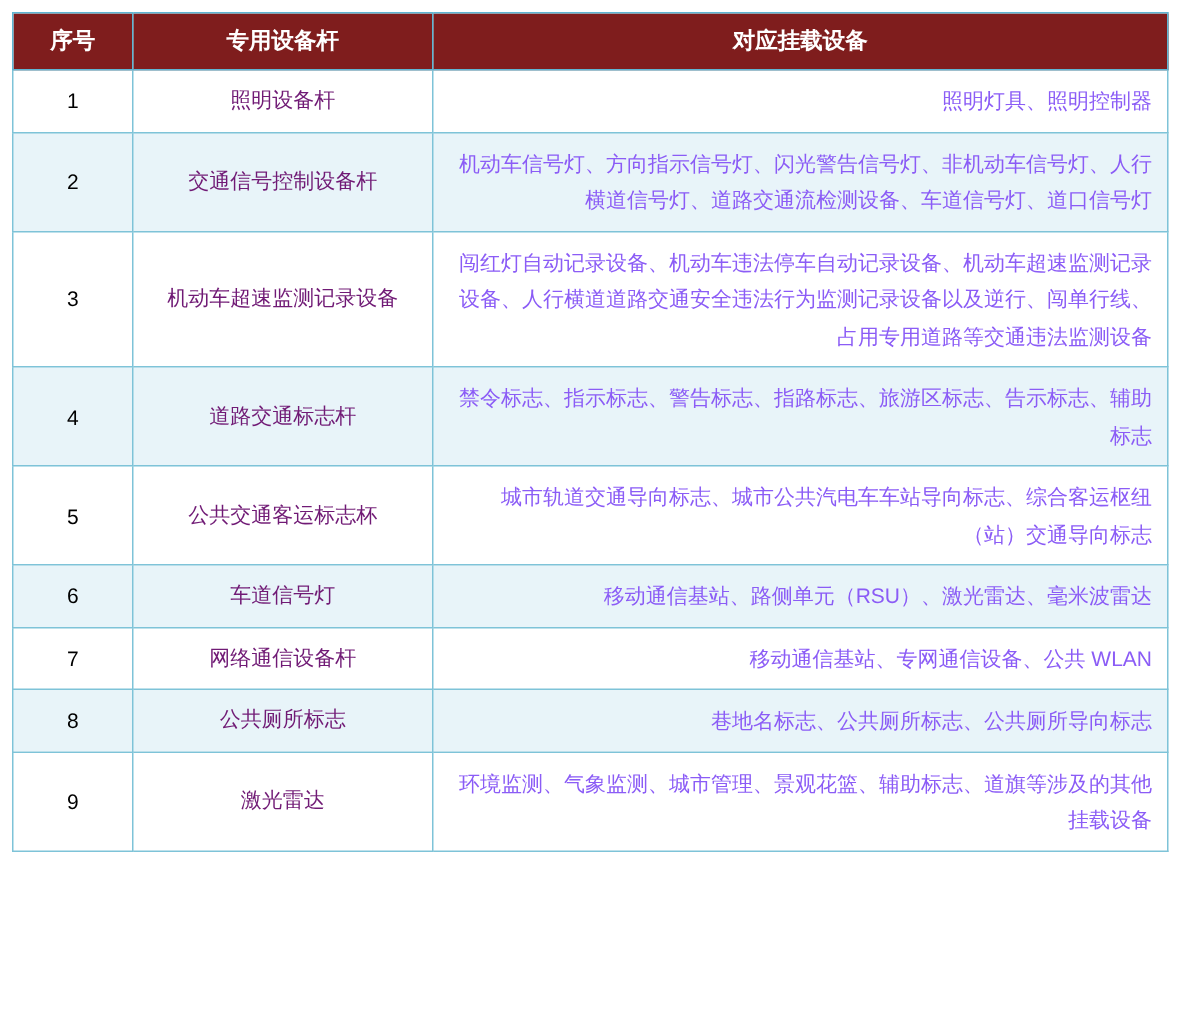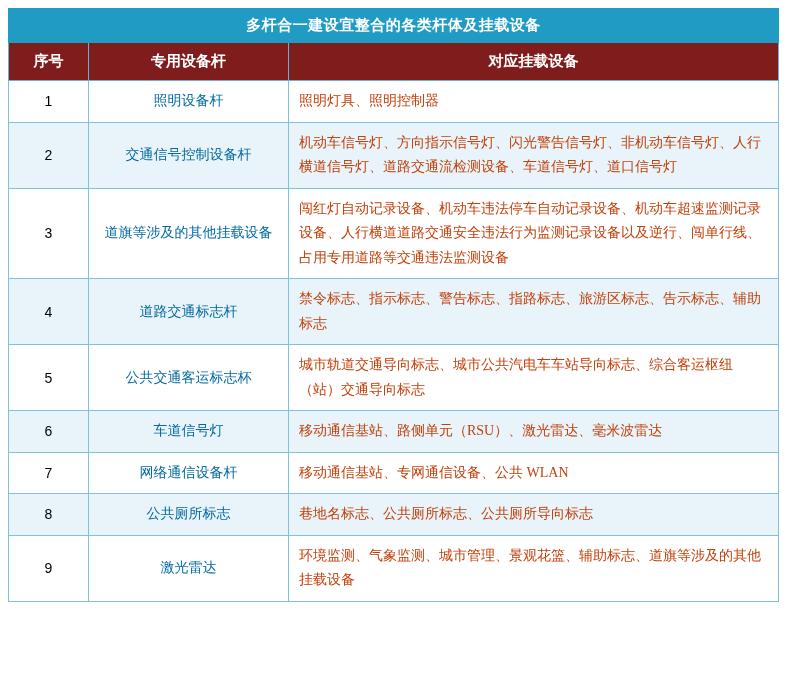--- a/index.html
+++ b/index.html
@@ -52,68 +52,64 @@
   td.c-no {
     text-align: center;
     vertical-align: middle;
     font-size: 14px;
     color: #000;
   }
   td.c-pole {
     text-align: center;
     vertical-align: middle;
     font-size: 14px;
-    color: #0369a1;
+    color: #701a75;
     padding: 6px 4px;
   }
   td.c-equip {
-    text-align: left;
+    text-align: right;
     vertical-align: middle;
     font-size: 14px;
-    color: #c2410c;
+    color: #8b5cf6;
     padding: 8px 10px;
     line-height: 1.75;
-    font-family: Liberation Serif, serif;
   }
   tr.odd td  { background: #ffffff; }
   tr.even td { background: #e8f4f9; }
 </style>
 </head>
 <body>
 
 <div class="table-wrap">
   <table class="pole-table">
     <colgroup>
       <col class="col-no">
       <col class="col-pole">
       <col class="col-equip">
     </colgroup>
     <tbody>
-      <tr>
-        <td class="title-cell" colspan="3">多杆合一建设宜整合的各类杆体及挂载设备</td>
-      </tr>
       <tr>
         <td class="hdr-cell">序号</td>
         <td class="hdr-cell">专用设备杆</td>
         <td class="hdr-cell">对应挂载设备</td>
       </tr>
 
       <tr class="odd">
         <td class="c-no">1</td>
         <td class="c-pole">照明设备杆</td>
         <td class="c-equip">照明灯具、照明控制器</td>
       </tr>
       <tr class="even">
         <td class="c-no">2</td>
         <td class="c-pole">交通信号控制设备杆</td>
         <td class="c-equip">机动车信号灯、方向指示信号灯、闪光警告信号灯、非机动车信号灯、人行横道信号灯、道路交通流检测设备、车道信号灯、道口信号灯</td>
       </tr>
       <tr class="odd">
         <td class="c-no">3</td>
-        <td class="c-pole">道旗等涉及的其他挂载设备</td>
+        <td class="c-pole">机动车超速监测记录设备</td>
         <td class="c-equip">闯红灯自动记录设备、机动车违法停车自动记录设备、机动车超速监测记录设备、人行横道道路交通安全违法行为监测记录设备以及逆行、闯单行线、占用专用道路等交通违法监测设备</td>
       </tr>
       <tr class="even">
         <td class="c-no">4</td>
         <td class="c-pole">道路交通标志杆</td>
         <td class="c-equip">禁令标志、指示标志、警告标志、指路标志、旅游区标志、告示标志、辅助标志</td>
       </tr>
       <tr class="odd">
         <td class="c-no">5</td>
         <td class="c-pole">公共交通客运标志杯</td>

